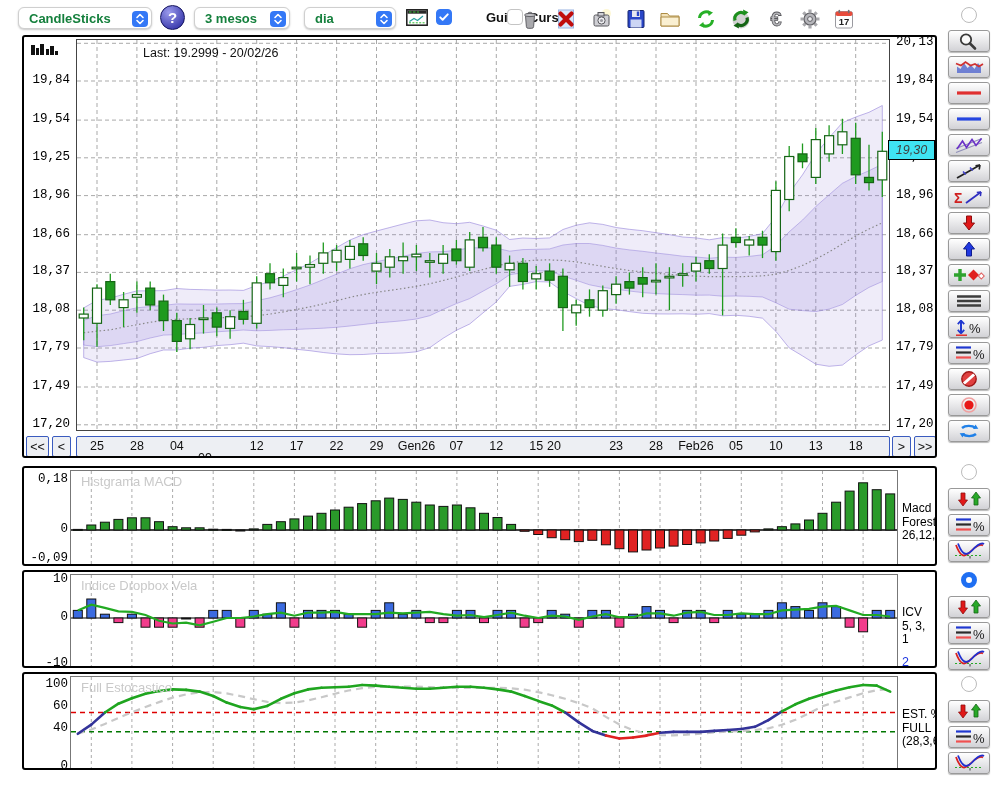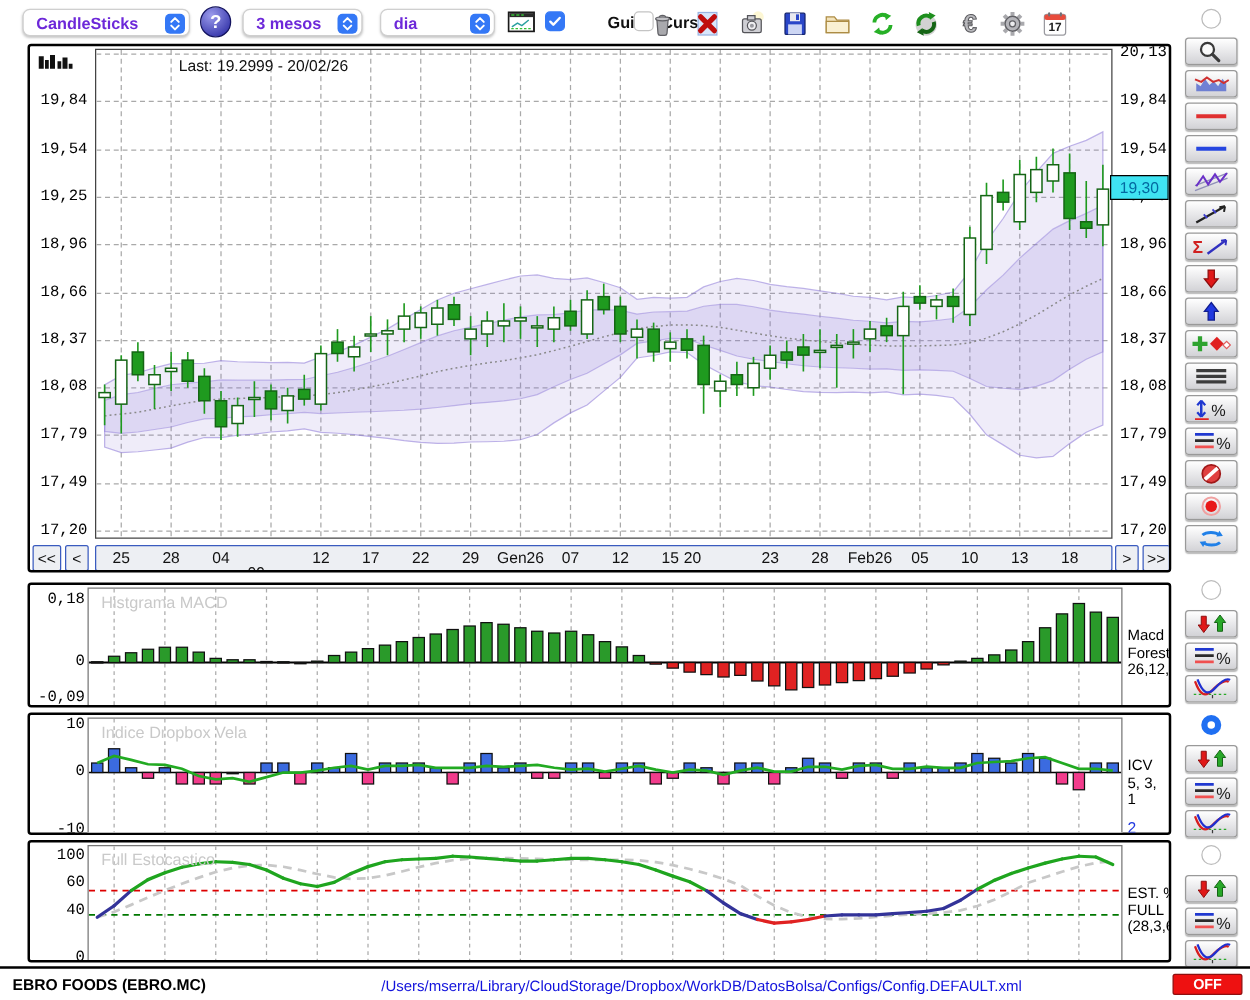--- a/index.html
+++ b/index.html
@@ -3,21 +3,21 @@
 <meta charset="utf-8">
 <style>
   * { box-sizing: border-box; }
   html,body { margin:0; padding:0; }
   body { font-family:"Liberation Sans", sans-serif; background:#fff; }
   #app { position:relative; width:1000px; height:800px; background:#fff; overflow:hidden; }
 
   
   #toolbar { position:absolute; left:0; top:0; width:1000px; height:34px; background:#fff; }
   .popup { position:absolute; height:22px; background:#fff; border:1px solid #cfcfcf; border-radius:6px;
-           box-shadow:0 1px 2px rgba(0,0,0,.22); font-size:13px; color:#6d28d9;
+           box-shadow:0 1px 2px rgba(0,0,0,.22); font-size:13px; color:#15803d;
            padding:0 26px 0 10px; display:flex; align-items:center; font-weight:bold; }
   .chev { position:absolute; right:3px; top:2.5px; width:16px; height:16px; border-radius:4px;
           background:#3478F6; display:flex; align-items:center; justify-content:center; }
   #popup-type { left:18px; top:7px; width:134px; }
   #popup-period { left:194px; top:7px; width:96px; }
   #popup-interval { left:304px; top:7px; width:92px; }
   #help-button { position:absolute; left:160px; top:5px; width:25px; height:25px; border-radius:50%;
            background:radial-gradient(circle at 35% 28%, #9b9bec, #20209c); border:1px solid #13135e;
            color:#fff; font-weight:bold; font-size:15px; display:flex; align-items:center; justify-content:center; }
   #chart-window-icon { position:absolute; left:406px; top:9px; }
@@ -36,21 +36,21 @@
 
   
   #main-panel { left:22px; top:35px; width:915px; height:423px; }
   #main-plot { left:52px; top:2px; width:814px; height:392px; border:1px solid #444; overflow:hidden; }
   #main-left-axis { position:absolute; left:0; top:0; width:50px; height:398px; }
   #main-right-axis { position:absolute; left:868px; top:0; width:44px; height:398px; }
   #main-right-axis .ylab { text-align:left; width:44px; }
   #chart-type-icon { position:absolute; left:6px; top:5px; }
   #last-label { position:absolute; left:66px; top:6px; font-size:12.5px; color:#111; }
   #price-tag { position:absolute; left:864px; width:47px; height:20px; background:#3FE3F2; border:1.5px solid #000;
-               font-size:12.5px; color:#0369a1; display:flex; align-items:center; justify-content:center; z-index:6; }
+               font-size:12.5px; color:#404040; display:flex; align-items:center; justify-content:center; z-index:6;font-style:italic; }
   .navbtn { position:absolute; top:399px; height:21px; border:1.5px solid #3a5bbf; border-radius:2px;
             background:#edeff3; font-size:12.5px; display:flex; align-items:center; justify-content:center; color:#111; }
   #nav-first { left:2px; width:23px; } #nav-prev { left:28px; width:19px; }
   #nav-strip { position:absolute; left:52px; top:399px; width:814px; height:21px; border:1.5px solid #3a5bbf;
                background:#edeff3; border-radius:2px; }
   #nav-next { left:868px; width:19px; } #nav-last { left:890px; width:22px; }
   .ntick { position:absolute; top:2px; width:44px; margin-left:-22px; text-align:center; font-size:12.5px; color:#111; }
 
   
   #macd-panel { left:22px; top:466px; width:915px; height:100px; }
@@ -1020,19 +1020,14 @@
       <div class="sbtn" style="top: 752px;">
         <svg width="36" height="20" viewBox="0 0 36 20">
           <path d="M4 14.5h28" stroke="#28a828" stroke-width="1" stroke-dasharray="2 2"></path>
           <path d="M5 4C9 15 13 17.5 19 11S30 3 32 4.5" fill="none" stroke="#d82020" stroke-width="1.8"></path>
           <path d="M7 2.5C11 13 15 16 21 9.5S31 1.5 33 3" fill="none" stroke="#2030d0" stroke-width="1.8"></path>
           <path d="M19 15v2.5" stroke="#3a3a3a"></path>
         </svg>
       </div>
     </div>
 
-  <div id="statusbar">
-    <span id="symbol">EBRO FOODS (EBRO.MC)</span>
-    <span id="config-path">/Users/mserra/Library/CloudStorage/Dropbox/WorkDB/DatosBolsa/Configs/Config.DEFAULT.xml</span>
-    <div id="off-button">OFF</div>
-  </div>
 
 </div>
 
 </body></html>

